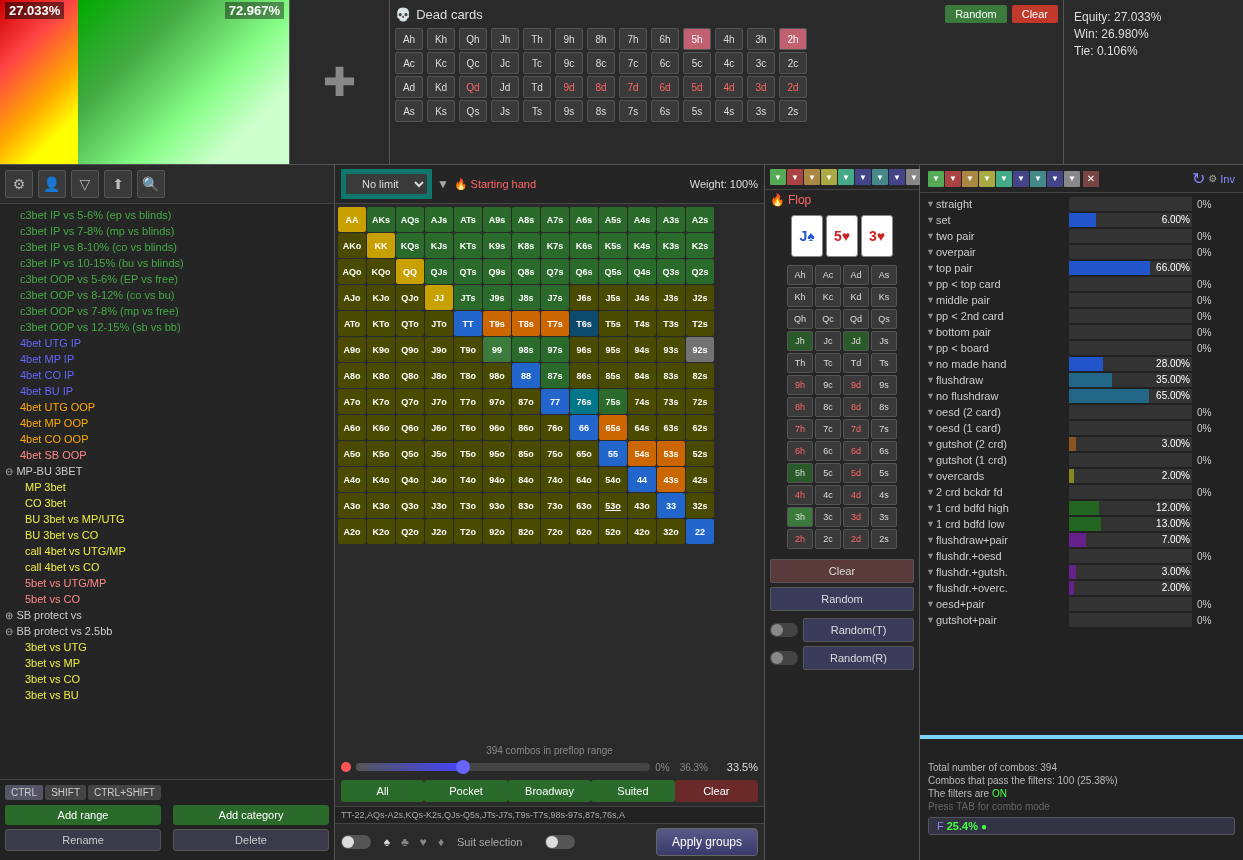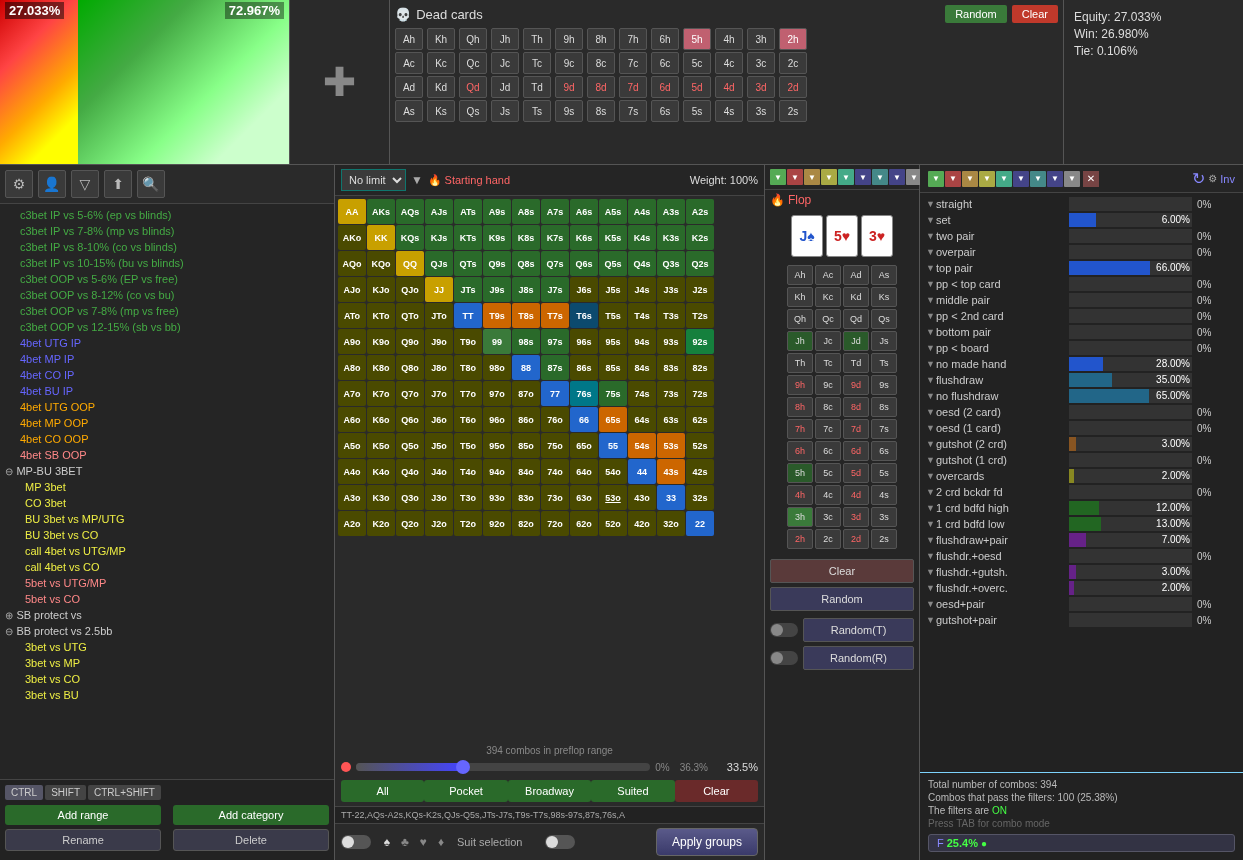--- a/index.html
+++ b/index.html
@@ -49,21 +49,21 @@
     .shortcut-bar { display: flex; gap: 2px; margin-bottom: 5px; }
     .shortcut-pill { background: #444; color: #ccc; padding: 2px 6px; font-size: 10px; border-radius: 2px; }
     .shortcut-pill.active { background: #556; }
     .btn-row { display: flex; gap: 12px; margin-bottom: 4px; }
     .btn-add { background: #2a6a2a; color: #fff; border: none; padding: 4px 12px; cursor: pointer; border-radius: 3px; font-size: 11px; flex: 1; }
     .btn-action { background: #3a3a4a; color: #ccc; border: 1px solid #555; padding: 4px 12px; cursor: pointer; border-radius: 3px; font-size: 11px; flex: 1; }
 
     
     .hand-matrix-section { width: 430px; background: #2a2a2a; border-right: 1px solid #555; display: flex; flex-direction: column; }
     .matrix-toolbar { display: flex; align-items: center; gap: 5px; padding: 4px 6px; background: #252525; border-bottom: 1px solid #444; }
-    .select-dropdown { background: #3a3a3a; color: #ddd; border: 1px solid #0f766e; padding: 3px 3px; font-size: 11px; cursor: pointer; }
+    .select-dropdown { background: #3a3a3a; color: #ddd; border: 5px solid #0f766e; padding: 3px 12px; font-size: 11px; cursor: pointer; }
     .starting-hand-label { color: #ff6666; font-size: 11px; display: flex; align-items: center; gap: 3px; }
     .weight-label { margin-left: auto; color: #ddd; font-size: 11px; }
     .matrix-grid { padding: 3px; flex: 1; }
     .hand-row { display: flex; gap: 1px; margin-bottom: 1px; }
     .hand-cell { width: 28px; height: 25px; display: flex; align-items: center; justify-content: center; font-size: 9px; font-weight: bold; cursor: pointer; border-radius: 2px; color: #fff; border: none; }
     .combos-text { text-align: center; color: #888; font-size: 10px; padding: 2px; }
     .filter-slider-row { padding: 3px 6px; display: flex; align-items: center; gap: 5px; }
     .filter-dot { width: 10px; height: 10px; background: #f55; border-radius: 50%; }
     .slider-container { flex: 1; position: relative; height: 8px; background: #444; border-radius: 4px; }
     .slider-fill { height: 100%; background: linear-gradient(to right, #555, #44f); border-radius: 4px; }
@@ -111,21 +111,21 @@
     .x-btn { width: 16px; height: 16px; background: #744; color: #fff; font-size: 10px; display: flex; align-items: center; justify-content: center; cursor: pointer; margin-left: 2px; }
     .refresh-btn { margin-left: auto; color: #88f; font-size: 16px; cursor: pointer; }
     .stats-list { flex: 1; overflow-y: auto; padding: 3px 6px; }
     .stat-row { display: flex; align-items: center; padding: 1px 0; }
     .stat-arrow { color: #888; width: 10px; font-size: 9px; }
     .stat-name { width: 130px; font-size: 11px; color: #ccc; }
     .stat-bar-container { flex: 1; height: 14px; background: #333; position: relative; margin-left: 3px; }
     .stat-bar { height: 100%; }
     .stat-pct { position: absolute; right: 2px; top: 0; font-size: 10px; color: #fff; line-height: 14px; }
     .stat-pct-outside { font-size: 10px; color: #ccc; margin-left: 5px; width: 40px; }
-    .stats-footer { padding: 6px 8px; border-top: 1px solid #7dd3fc; font-size: 10px; color: #bbb; }
+    .stats-footer { padding: 23px 8px; border-top: 4px solid #7dd3fc; font-size: 10px; color: #bbb; }
     .stats-footer div { margin-bottom: 2px; }
     .on-text { color: #4f4; }
     .filter-badge { display: flex; align-items: center; gap: 3px; background: #334; border: 1px solid #556; padding: 2px 8px; border-radius: 3px; margin-top: 5px; font-size: 11px; }
     .badge-f { color: #88f; }
     .badge-pct { color: #4f4; font-weight: bold; }
 
     
     ::-webkit-scrollbar { width: 6px; }
     ::-webkit-scrollbar-track { background: #1a1a1a; }
     ::-webkit-scrollbar-thumb { background: #555; border-radius: 3px; }
@@ -383,21 +383,21 @@
           <button class="hand-cell" style="background: rgb(74, 74, 0);">Q9o</button>
           <button class="hand-cell" style="background: rgb(74, 74, 0);">J9o</button>
           <button class="hand-cell" style="background: rgb(74, 74, 0);">T9o</button>
           <button class="hand-cell" style="background: rgb(58, 122, 58);">99</button>
           <button class="hand-cell" style="background: rgb(42, 106, 42);">98s</button>
           <button class="hand-cell" style="background: rgb(42, 106, 42);">97s</button>
           <button class="hand-cell" style="background: rgb(74, 74, 0);">96s</button>
           <button class="hand-cell" style="background: rgb(74, 74, 0);">95s</button>
           <button class="hand-cell" style="background: rgb(74, 74, 0);">94s</button>
           <button class="hand-cell" style="background: rgb(74, 74, 0);">93s</button>
-          <button class="hand-cell" style="background: #15803d;">92s</button>
+          <button class="hand-cell" style="background: #737373;">92s</button>
         </div>
         <div class="hand-row">
           <button class="hand-cell" style="background: rgb(74, 74, 0);">A8o</button>
           <button class="hand-cell" style="background: rgb(74, 74, 0);">K8o</button>
           <button class="hand-cell" style="background: rgb(74, 74, 0);">Q8o</button>
           <button class="hand-cell" style="background: rgb(74, 74, 0);">J8o</button>
           <button class="hand-cell" style="background: rgb(74, 74, 0);">T8o</button>
           <button class="hand-cell" style="background: rgb(74, 74, 0);">98o</button>
           <button class="hand-cell" style="background: rgb(34, 102, 204);">88</button>
           <button class="hand-cell" style="background: rgb(42, 106, 42);">87s</button>

